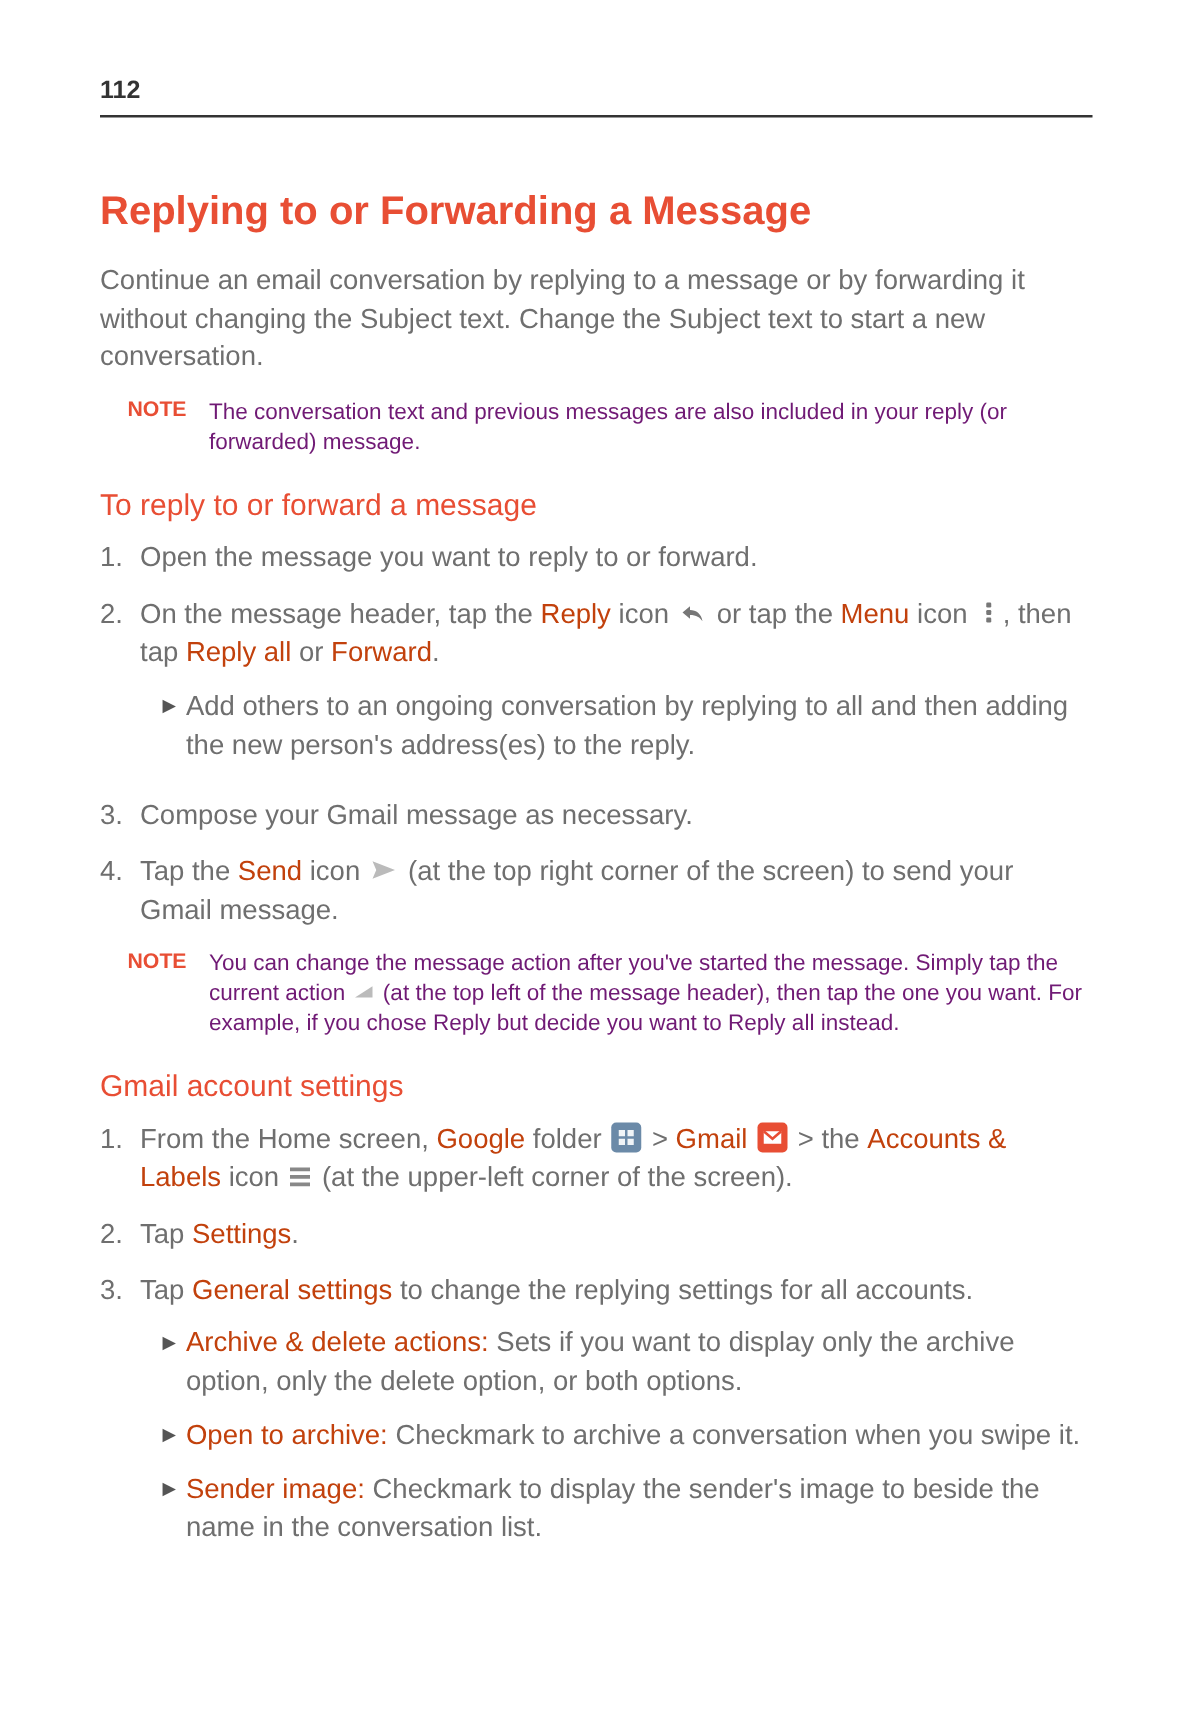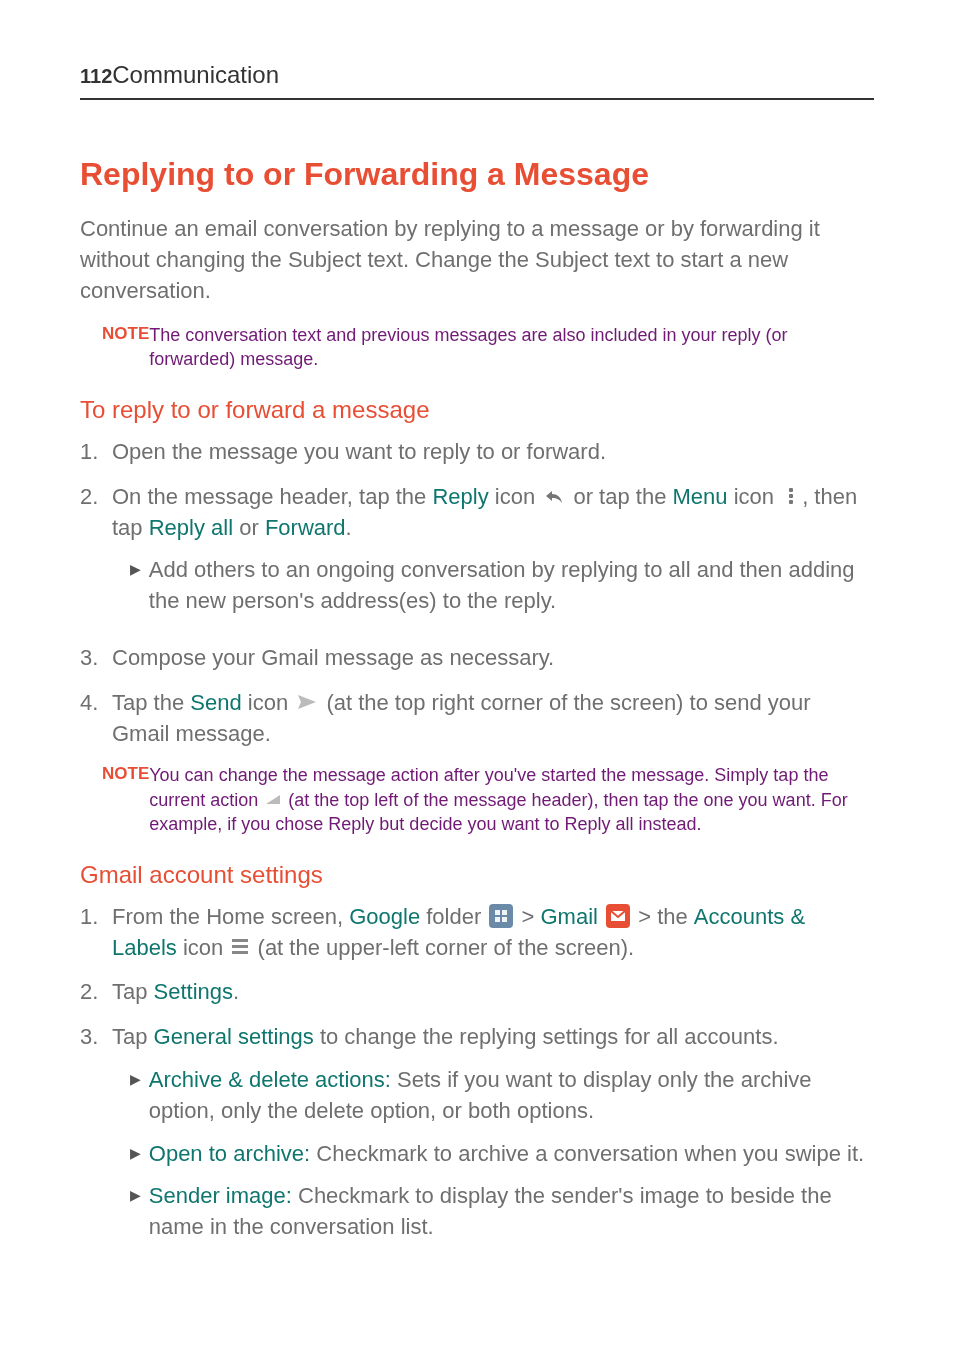--- a/index.html
+++ b/index.html
@@ -9,36 +9,38 @@
     font-weight: 300;
     color: #6f6f6f;
     background: #fff;
     padding: 58px 80px 40px 80px;
     font-size: 22px;
     line-height: 1.4;
   }
   .header-row {
     display: flex;
     align-items: baseline;
+    gap: 14px;
     border-bottom: 2px solid #333;
     padding-bottom: 6px;
     margin-bottom: 52px;
     color: #333;
   }
   .page-num { font-weight: 600; font-size: 20px; }
   .header-title { font-size: 24px; font-weight: 300; }
   h1.section-title {
     color: #e84e34;
     font-size: 32px;
     font-weight: 600;
     margin-bottom: 18px;
   }
   .body-para { margin-bottom: 16px; }
   .note-row {
     display: flex;
+    gap: 18px;
     margin: 6px 0 22px 22px;
     font-size: 18px;
     line-height: 1.35;
   }
   .note-label { color: #e84e34; font-weight: 700; flex: 0 0 auto; font-size: 17px; }
   .note-text { flex: 1; color: #701a75; }
   h2.sub-red {
     color: #e84e34;
     font-weight: 400;
     font-size: 24px;
@@ -52,21 +54,21 @@
   }
   .num-idx { flex: 0 0 24px; color: #6f6f6f; }
   .num-content { flex: 1; }
   .bullet-row {
     display: flex;
     gap: 8px;
     margin: 12px 0 12px 18px;
   }
   .bullet-mark { flex: 0 0 auto; color: #555; font-size: 14px; padding-top: 5px; }
   .bullet-text { flex: 1; }
-  .bold-dark { color: #0f766e; font-weight: 400; }
+  .bold-dark { color: #c2410c; font-weight: 400; }
   .icon {
     display: inline-flex;
     vertical-align: middle;
     width: 22px;
     height: 22px;
     border-radius: 4px;
     align-items: center;
     justify-content: center;
     font-size: 13px;
     margin: 0 2px;
@@ -93,21 +95,20 @@
   .icon-labels {
     width: 18px; flex-direction: column; gap: 3px;
   }
   .icon-labels .bar { width: 16px; height: 3px; background:#888; }
 </style>
 </head>
 <body>
 
 <div class="header-row">
   <span class="page-num">112</span>
-  <span class="header-title">Communication</span>
 </div>
 
 <h1 class="section-title">Replying to or Forwarding a Message</h1>
 
 <p class="body-para">Continue an email conversation by replying to a message or by forwarding it without changing the Subject text. Change the Subject text to start a new conversation.</p>
 
 <div class="note-row">
   <span class="note-label">NOTE</span>
   <span class="note-text">The conversation text and previous messages are also included in your reply (or forwarded) message.</span>
 </div>

